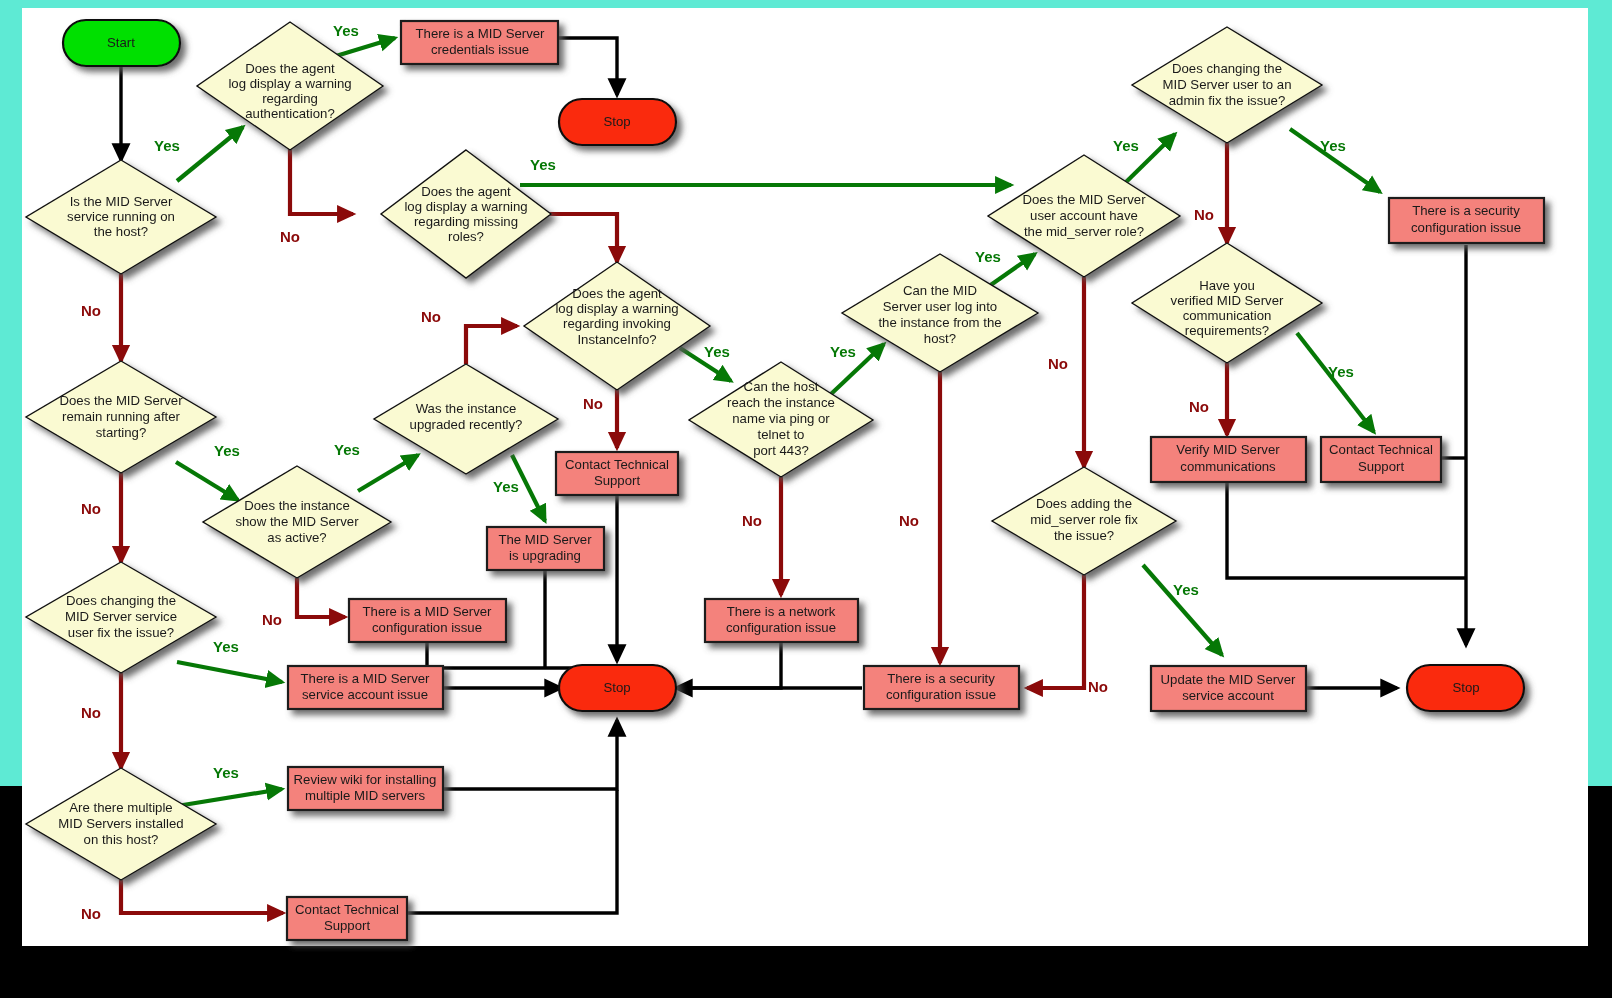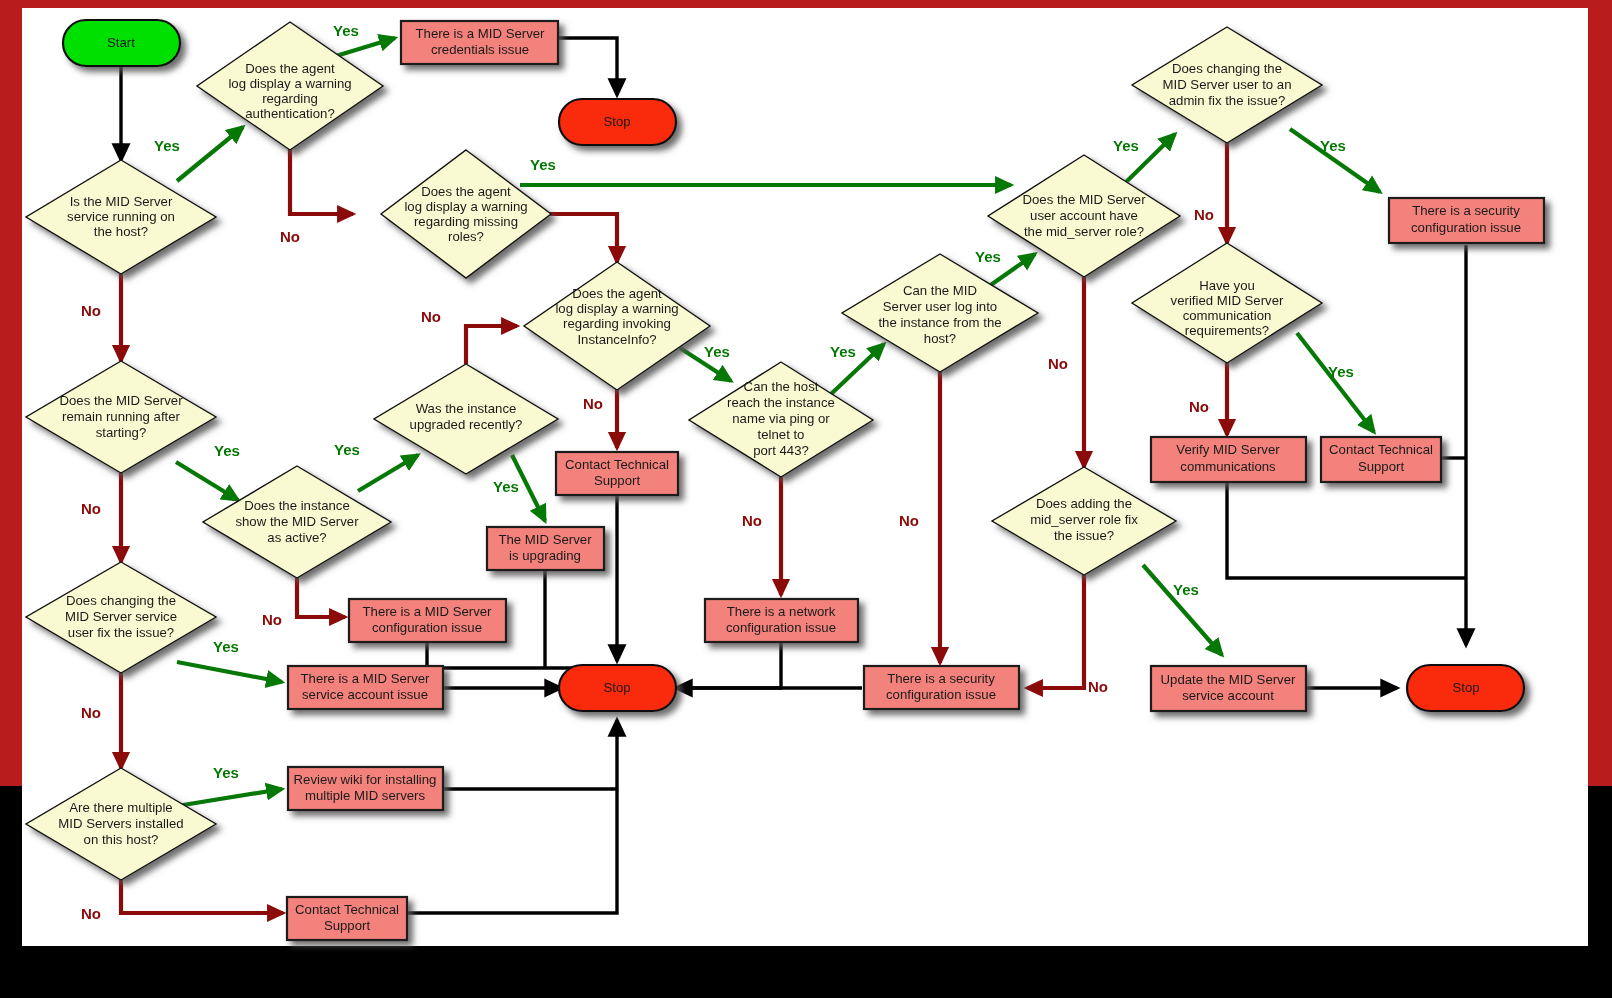--- a/index.html
+++ b/index.html
@@ -11,21 +11,21 @@
   body {
     width: 1612px;
     height: 998px;
     overflow: hidden;
     font-family: "Liberation Sans", sans-serif;
   }
   #canvas-wrap {
     position: relative;
     width: 1612px;
     height: 786px;
-    background: #b91c1c;
+    background: #5eead4;
   }
   #flow-svg {
     position: absolute;
     left: 0;
     top: 0;
     display: block;
   }
   .node-text {
     font-family: "Liberation Sans", sans-serif;
     font-size: 13.2px;

